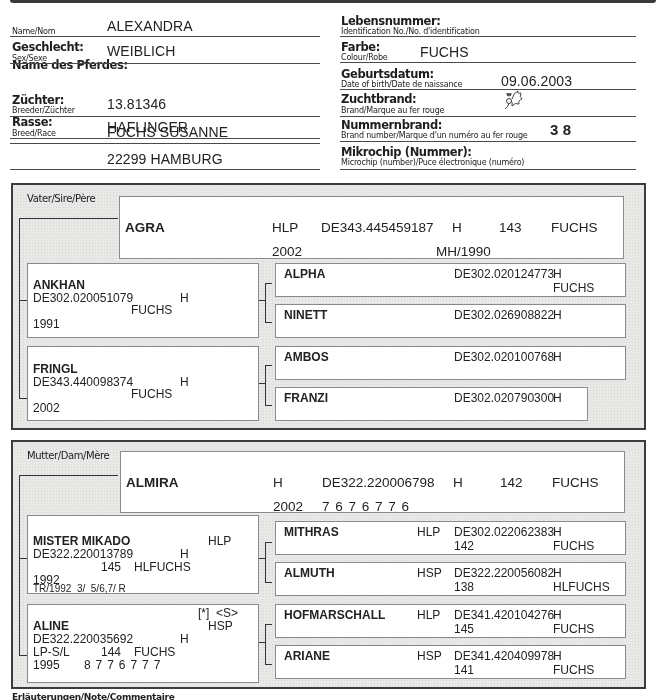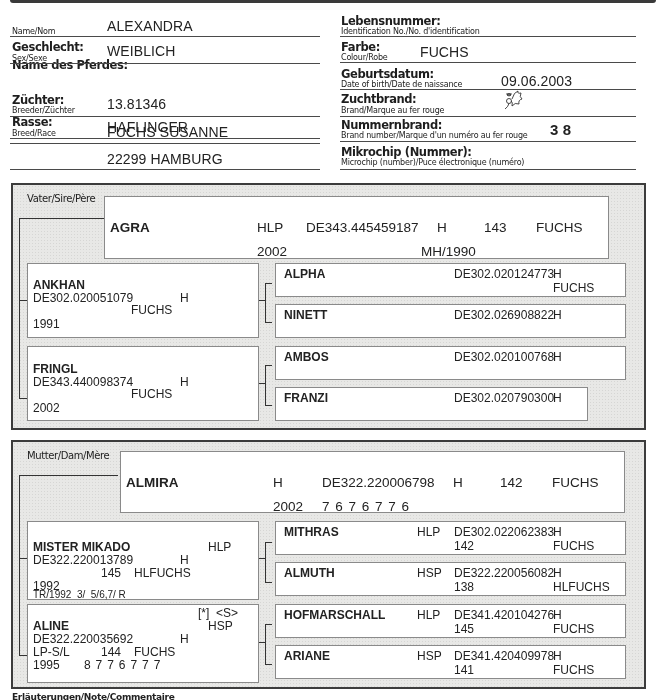--- a/index.html
+++ b/index.html
@@ -105,21 +105,21 @@
 </div>
 
 <div class="panel" style="top:183px;height:243px;">
   <span class="panel-title">Vater/Sire/Père</span>
 
   <div class="ln" style="left:6px;top:33px;width:1px;height:180px;"></div>
   <div class="ln" style="left:6px;top:33px;width:99px;height:1px;"></div>
   <div class="ln" style="left:6px;top:115px;width:8px;height:1px;"></div>
   <div class="ln" style="left:6px;top:213px;width:8px;height:1px;"></div>
 
-  <div class="box" style="left:91px;top:11px;width:505px;height:63px;">
+  <div class="box" style="left:106px;top:11px;width:505px;height:63px;">
     <span class="t tb t13" style="left:5px;top:23px;">AGRA</span>
     <span class="t t13" style="left:152px;top:23px;">HLP</span>
     <span class="t t13" style="left:201px;top:23px;">DE343.445459187</span>
     <span class="t t13" style="left:332px;top:23px;">H</span>
     <span class="t t13" style="left:379px;top:23px;">143</span>
     <span class="t t13" style="left:431px;top:23px;">FUCHS</span>
     <span class="t t13" style="left:152px;top:47px;">2002</span>
     <span class="t t13" style="left:316px;top:47px;">MH/1990</span>
   </div>
 
@@ -186,21 +186,21 @@
     <span class="t tb t13" style="left:5px;top:23px;text-align:right;">ALMIRA</span>
     <span class="t t13" style="left:152px;top:23px;">H</span>
     <span class="t t13" style="left:201px;top:23px;">DE322.220006798</span>
     <span class="t t13" style="left:332px;top:23px;">H</span>
     <span class="t t13" style="left:379px;top:23px;">142</span>
     <span class="t t13" style="left:431px;top:23px;">FUCHS</span>
     <span class="t t13" style="left:152px;top:47px;">2002</span>
     <span class="t t13" style="left:201px;top:47px;letter-spacing:1px;">7 6 7 6 7 7 6</span>
   </div>
 
-  <div class="box" style="left:14px;top:79px;width:232px;height:79px;">
+  <div class="box" style="left:14px;top:73px;width:232px;height:79px;">
     <span class="t tb" style="left:5px;top:19px;">MISTER MIKADO</span>
     <span class="t" style="left:180px;top:19px;">HLP</span>
     <span class="t" style="left:5px;top:32px;">DE322.220013789</span>
     <span class="t" style="left:152px;top:32px;">H</span>
     <span class="t" style="left:73px;top:45px;">145</span>
     <span class="t" style="left:106px;top:45px;">HLFUCHS</span>
     <span class="t" style="left:5px;top:58px;">1992</span>
     <span class="t t10" style="left:5px;top:67px;white-space:pre;">TR/1992  3/  5/6,7/ R</span>
   </div>
 

